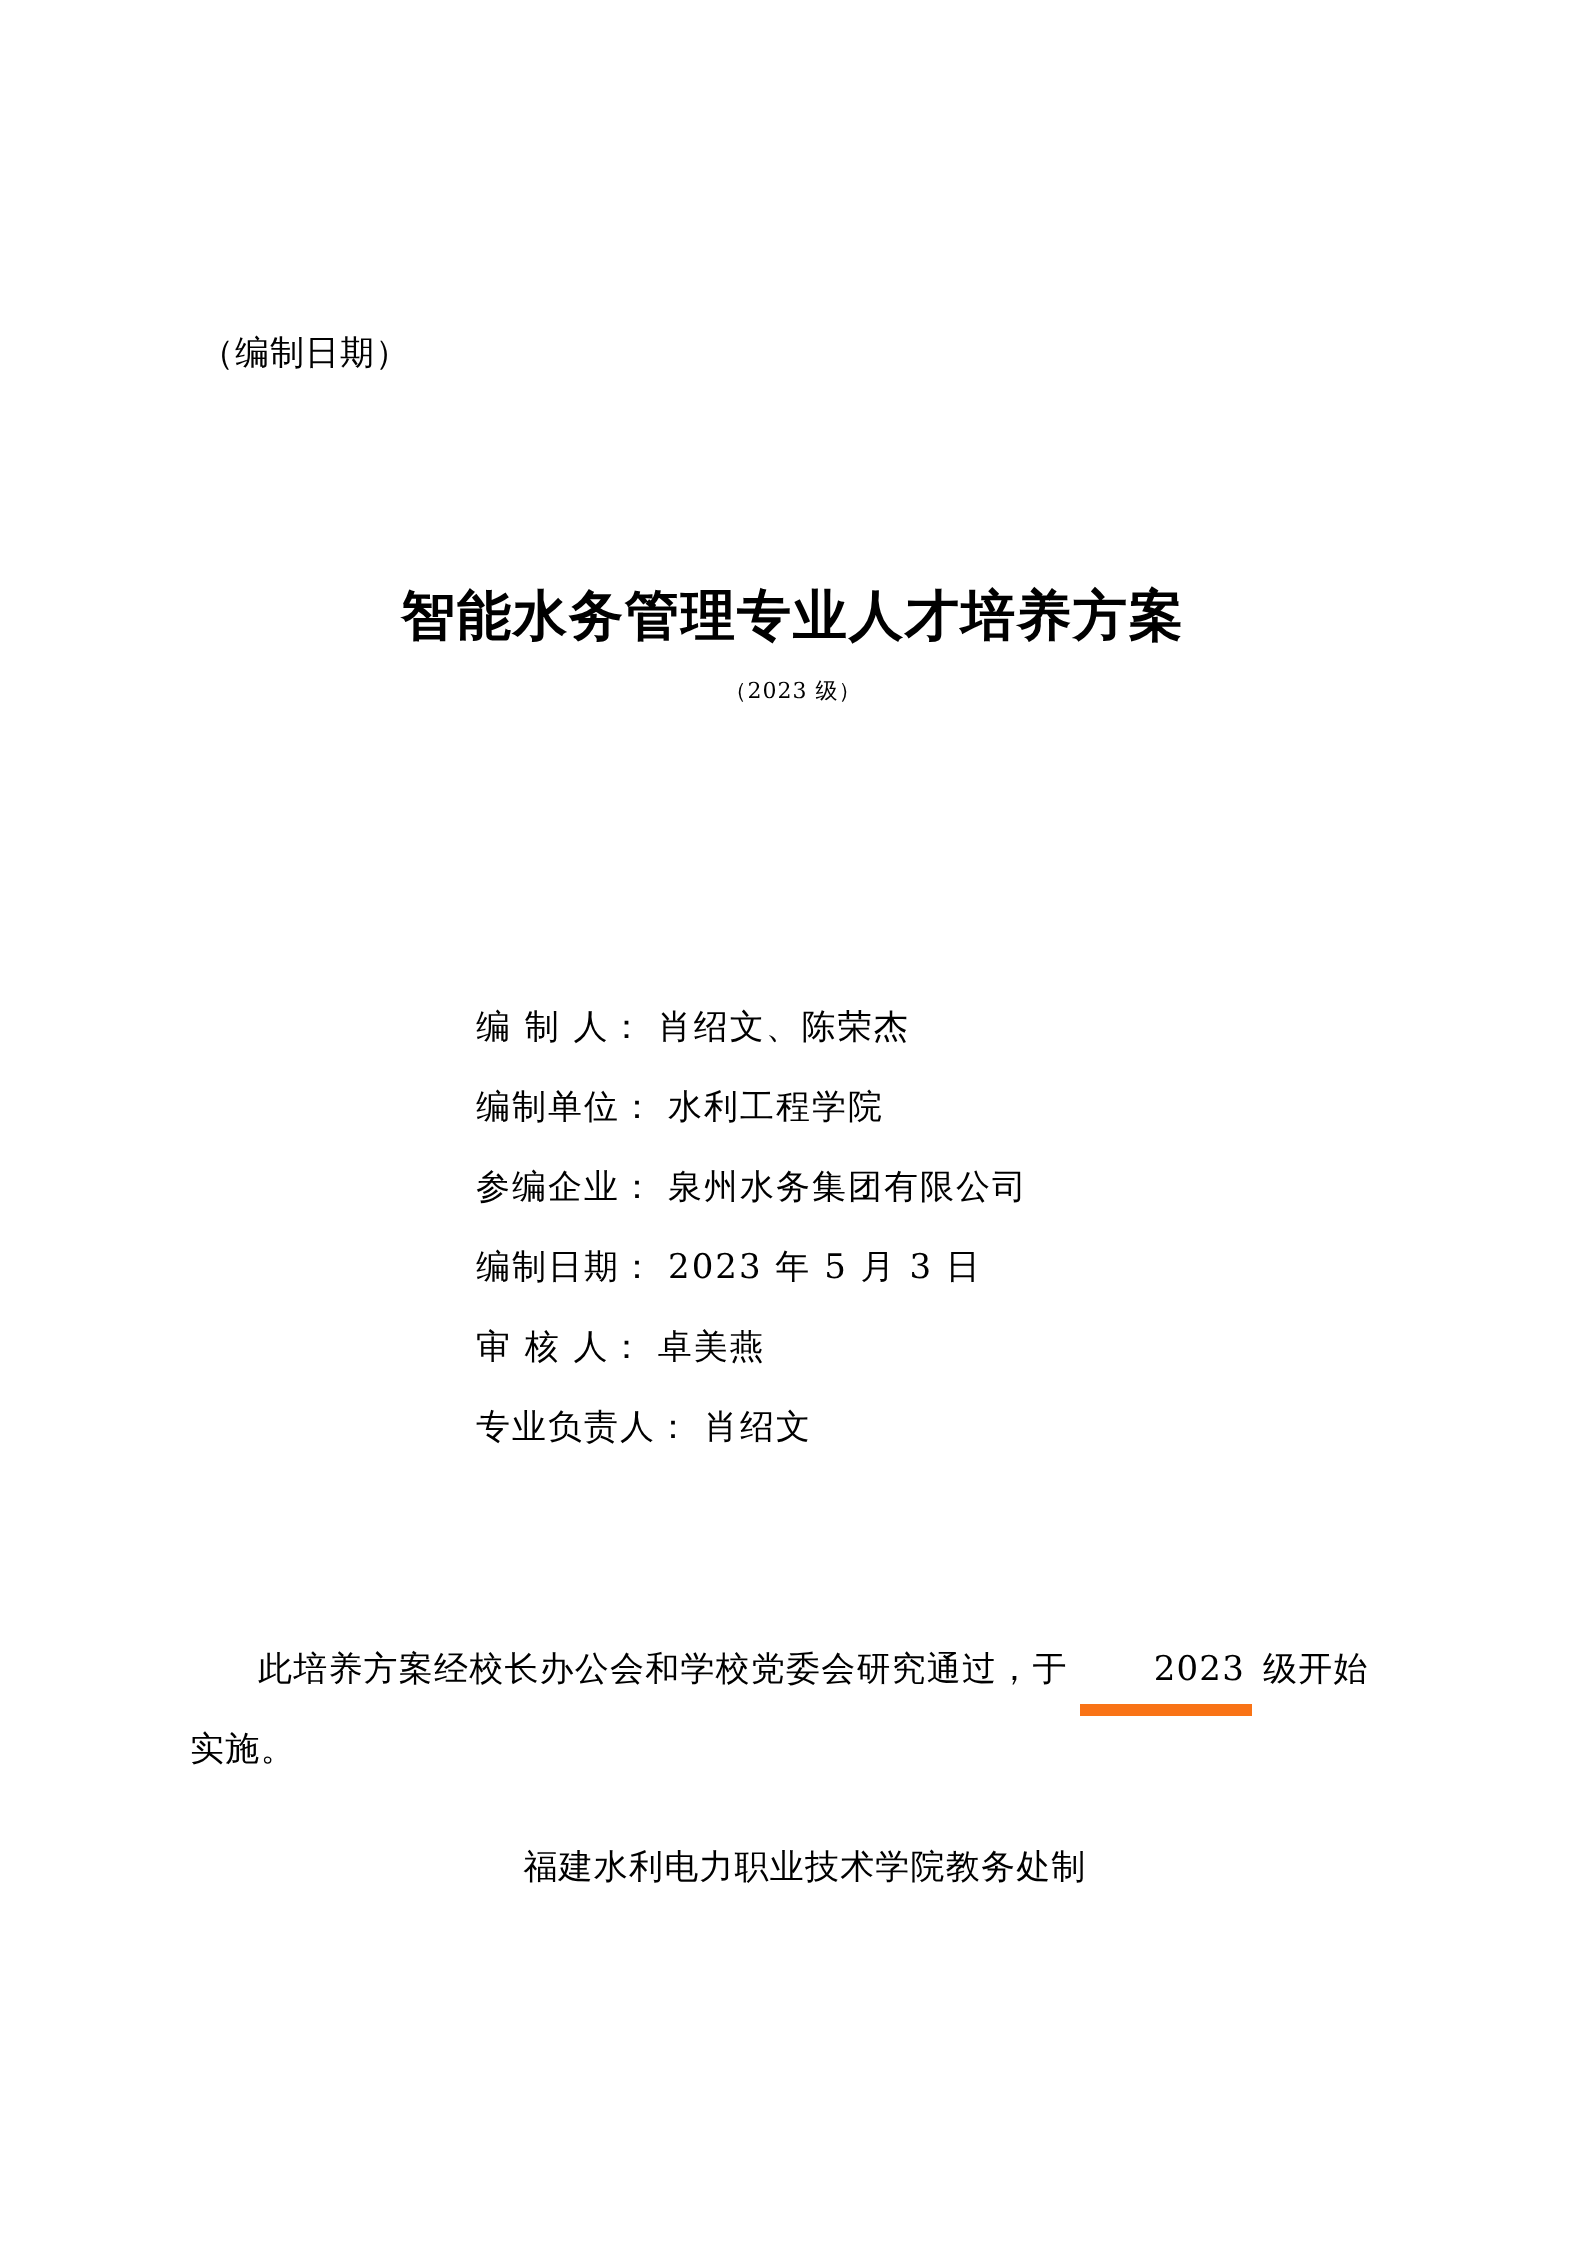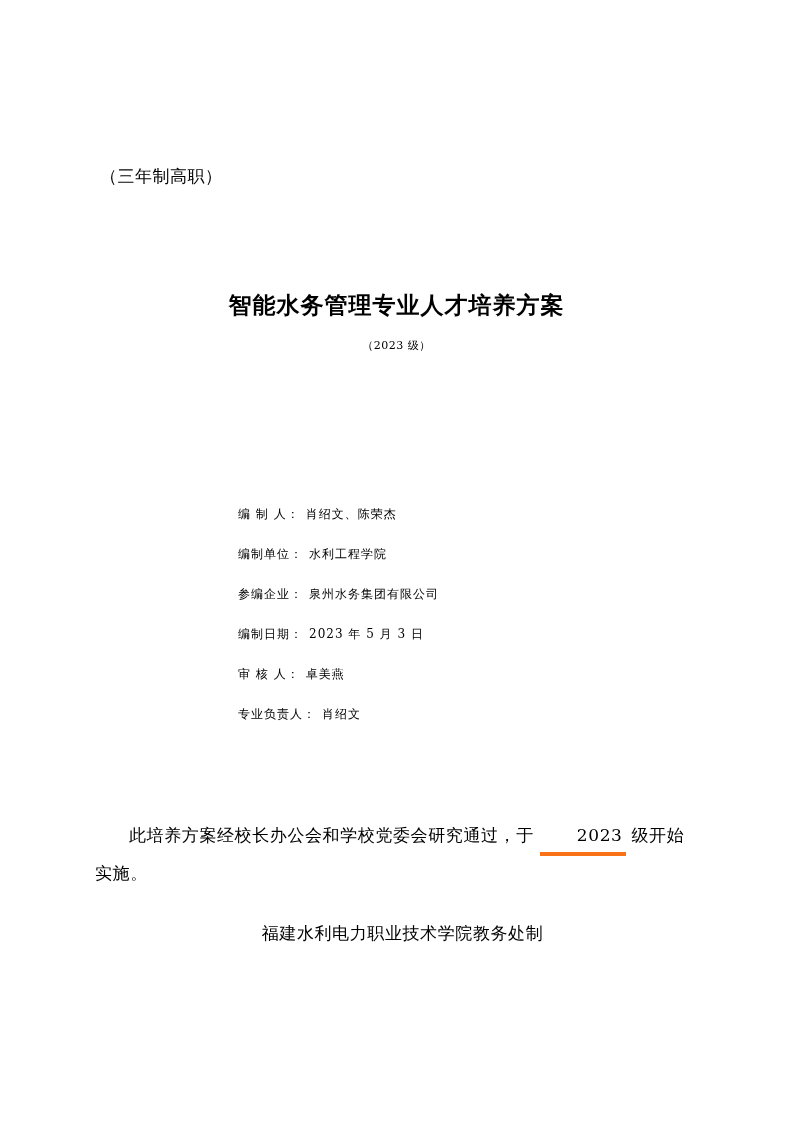--- a/index.html
+++ b/index.html
@@ -28,39 +28,39 @@
     font-size: 17px;
     letter-spacing: 0.5px;
     font-family: "DejaVu Serif", "Liberation Serif", serif;
   }
   .doc-title {
     position: absolute;
     left: 0;
     right: 0;
     top: 290px;
     text-align: center;
-    font-size: 23px;
+    font-size: 27px;
     font-weight: bold;
     letter-spacing: 1px;
     font-family: "DejaVu Sans", "Liberation Sans", sans-serif;
   }
   .doc-grade {
     position: absolute;
     left: 0;
     right: 0;
     top: 338px;
     text-align: center;
     font-size: 11px;
     letter-spacing: 0.5px;
   }
   .meta-block {
     position: absolute;
     left: 238px;
     top: 494px;
-    font-size: 12px;
+    font-size: 17px;
     line-height: 40px;
     letter-spacing: 1px;
   }
   .meta-row {
     white-space: nowrap;
   }
   .meta-label {
     display: inline-block;
   }
   .meta-value {
@@ -73,41 +73,41 @@
     right: 95px;
     top: 818px;
     font-size: 17px;
     line-height: 34px;
     text-indent: 2em;
     letter-spacing: 0.6px;
   }
   .underline-fill {
     display: inline-block;
     min-width: 66px;
-    border-bottom: 4px solid #f97316;
+    border-bottom: 6px solid #f97316;
     text-align: center;
     padding: 0 3px;
   }
   .footer-line {
     position: absolute;
     left: 0;
     right: 0;
     top: 922px;
     text-align: center;
     font-size: 17px;
     letter-spacing: 0.6px;
     padding-left: 12px;
   }
 </style>
 </head>
 <body>
 
 <div class="page">
 
-  <div class="subtype">（三年制高职）</div>
+  <div class="subtype">（编制日期）</div>
 
   <div class="doc-title">智能水务管理专业人才培养方案</div>
 
   <div class="doc-grade">（2023 级）</div>
 
   <div class="meta-block">
     <div class="meta-row">
       <span class="meta-label">编 制 人：</span><span class="meta-value">肖绍文、陈荣杰</span>
     </div>
     <div class="meta-row">

